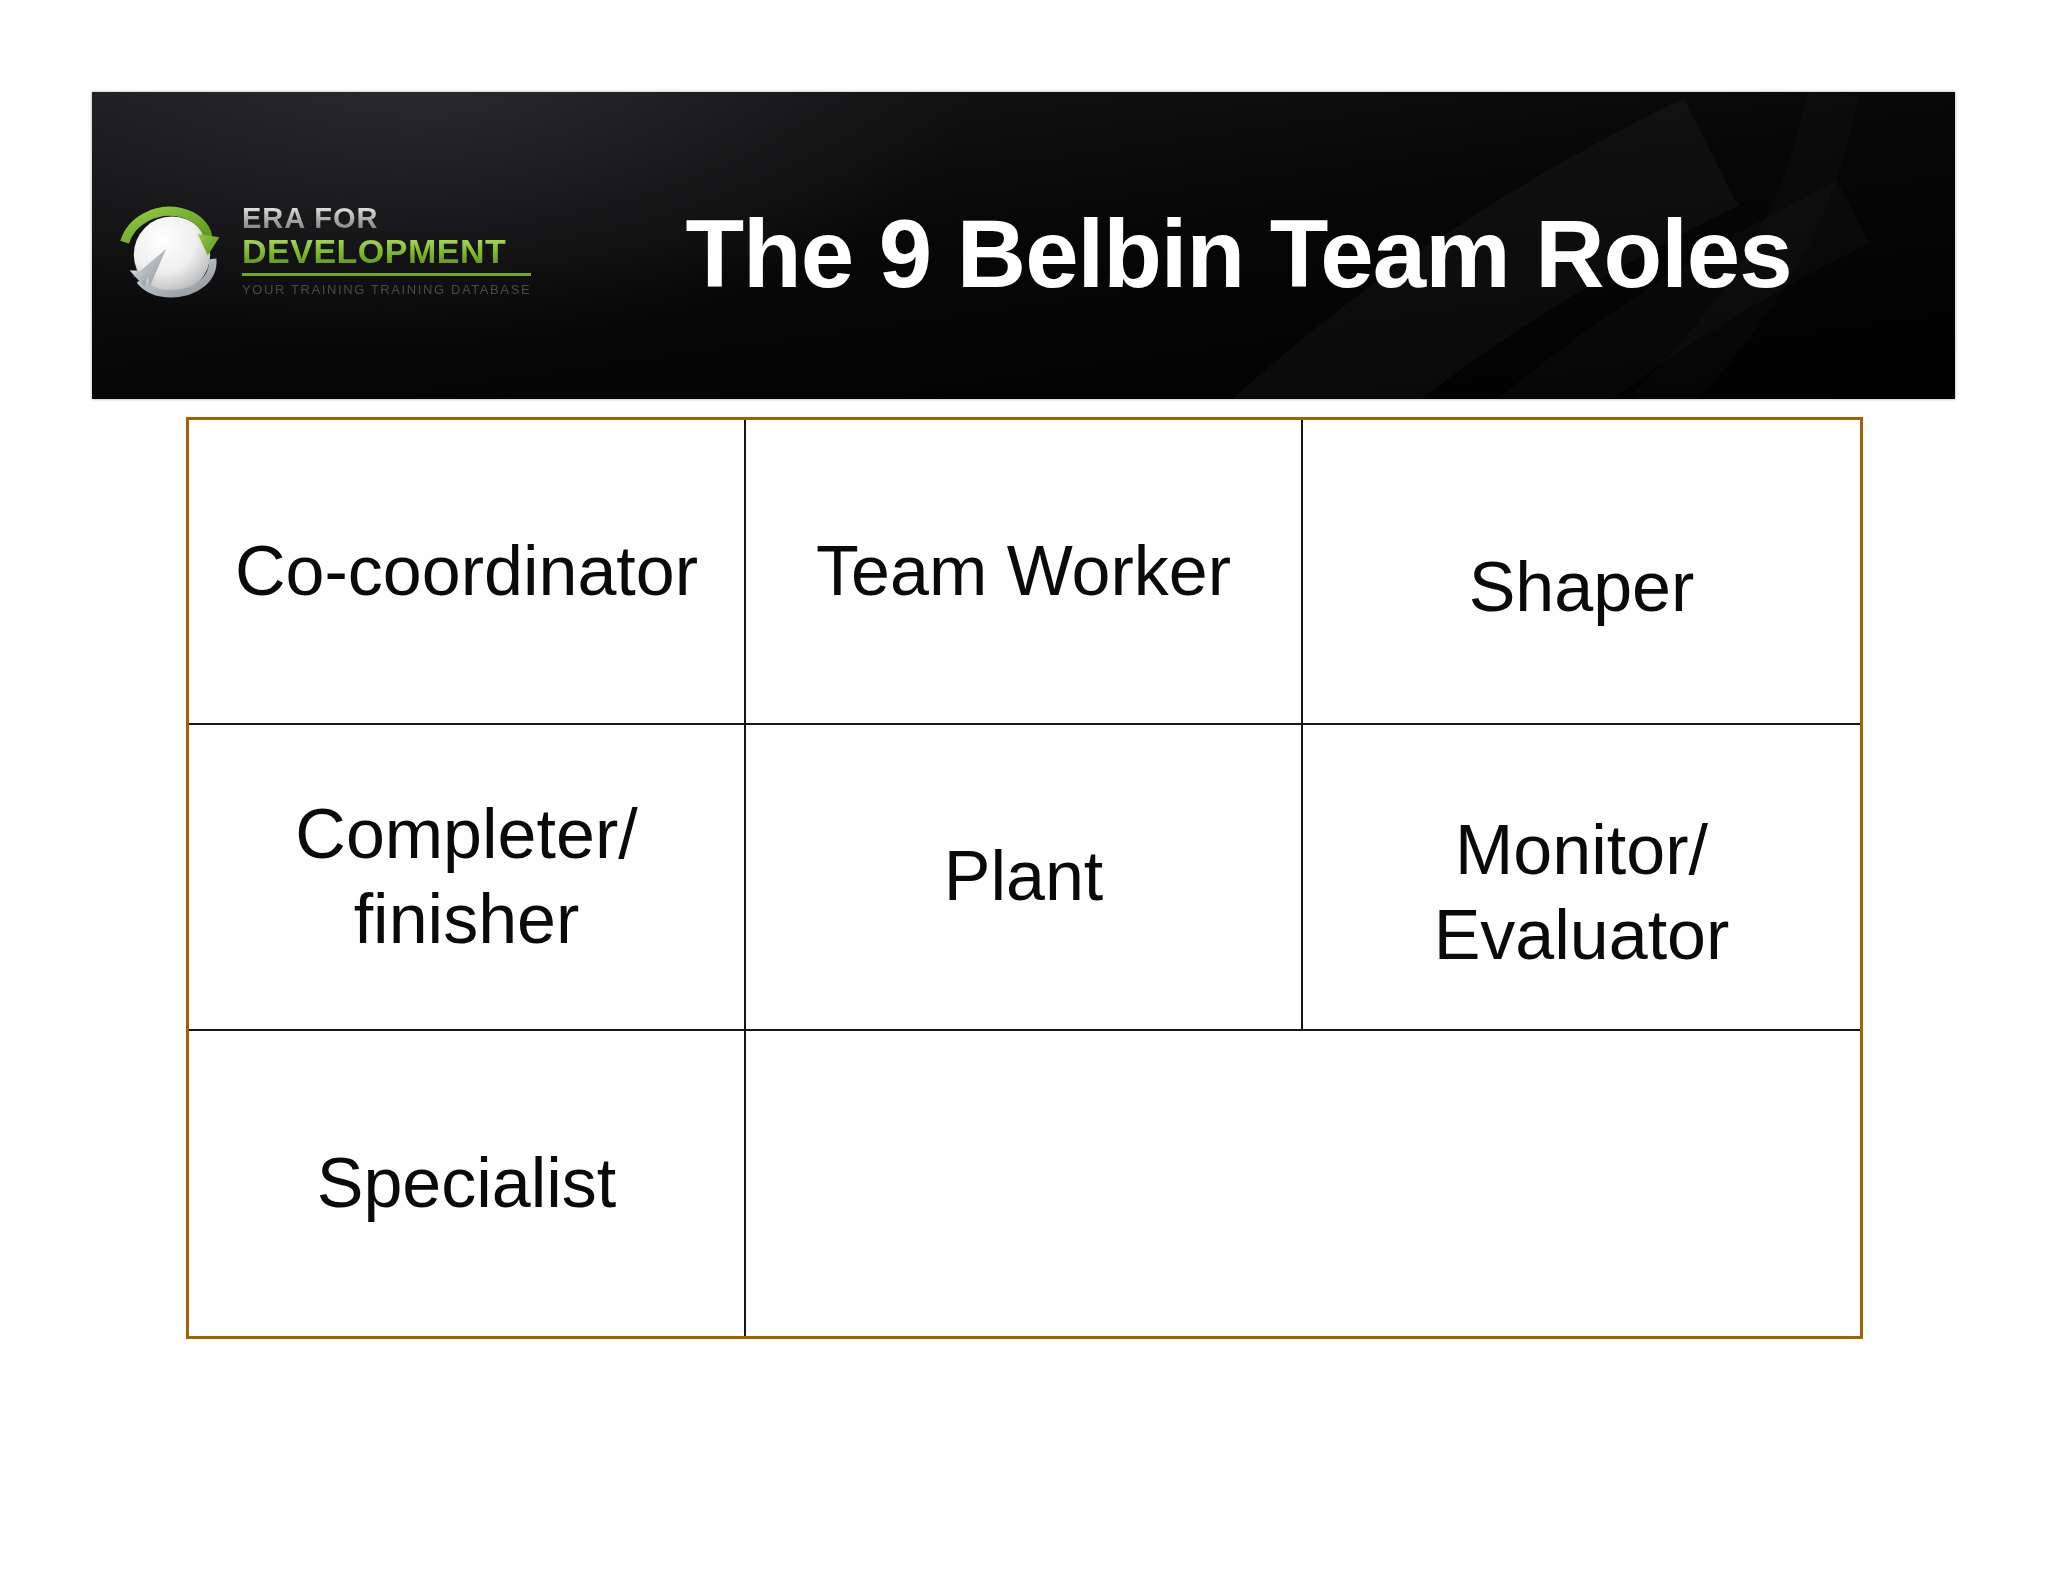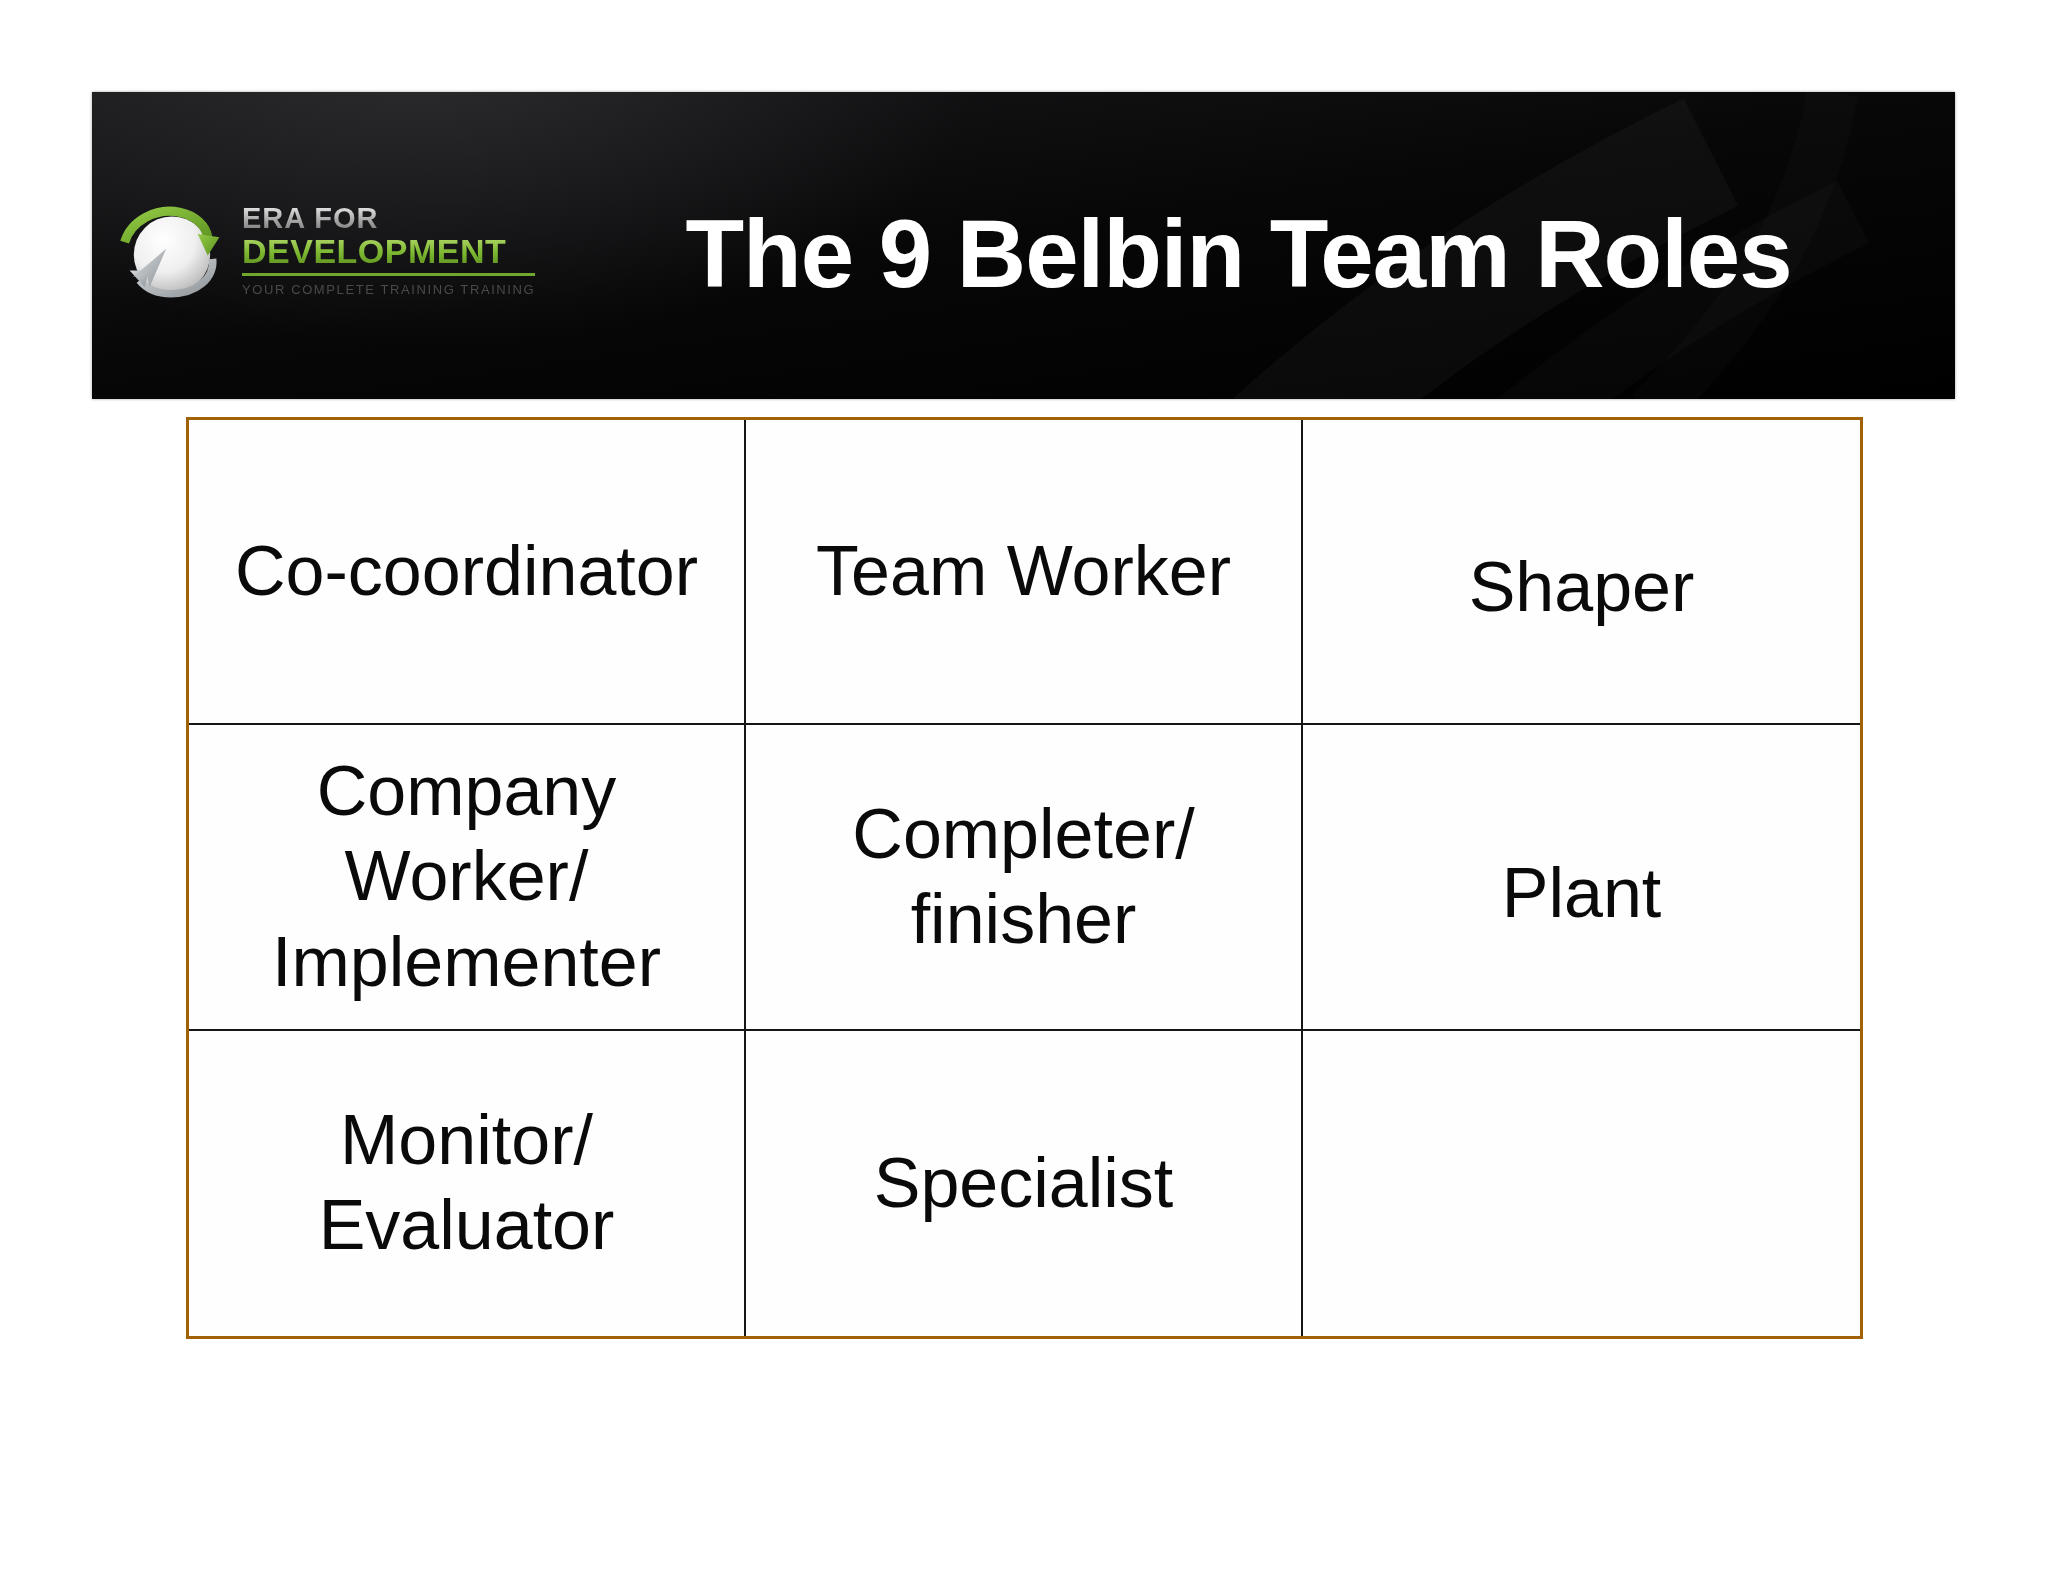--- a/index.html
+++ b/index.html
@@ -91,36 +91,33 @@
         <circle cx="65" cy="67" r="46" fill="url(#sph)"></circle>
         <path d="M 114 72 C 116 96 94 114 64 114 C 46 114 34 108 26 98" fill="none" stroke="url(#gry)" stroke-width="9"></path>
         <path d="M 14 86 L 32 106 L 38 86 Z" fill="url(#gry)"></path>
         <path d="M 58 60 L 38 106 L 34 88 L 18 94 Z" fill="url(#gry)"></path>
         <path d="M 8 52 C 16 26 46 10 74 16 C 94 20 106 33 108 46" fill="none" stroke="url(#grn)" stroke-width="11"></path>
         <path d="M 96 42 L 122 46 L 108 68 Z" fill="url(#grn)"></path>
       </svg>
       <div class="logo-text">
         <span class="logo-line1">ERA FOR</span>
         <span class="logo-line2">DEVELOPMENT</span>
-        <span class="logo-tagline">YOUR COMPLETE TRAINING TRAINING</span>
+        <span class="logo-tagline">YOUR TRAINING TRAINING DATABASE</span>
       </div>
     </div>
 
     <div class="title-wrap">
       <h1 class="title">The 9 Belbin Team Roles</h1>
     </div>
   </div>
 
   <div class="roles-table">
     <div class="cell">Co-coordinator</div>
     <div class="cell">Team Worker</div>
     <div class="cell">Shaper</div>
-    <div class="cell">Company
-Worker/
-Implementer</div>
     <div class="cell">Completer/
 finisher</div>
     <div class="cell">Plant</div>
     <div class="cell">Monitor/
 Evaluator</div>
     <div class="cell">Specialist</div>
   </div>
 
 </div>
 

